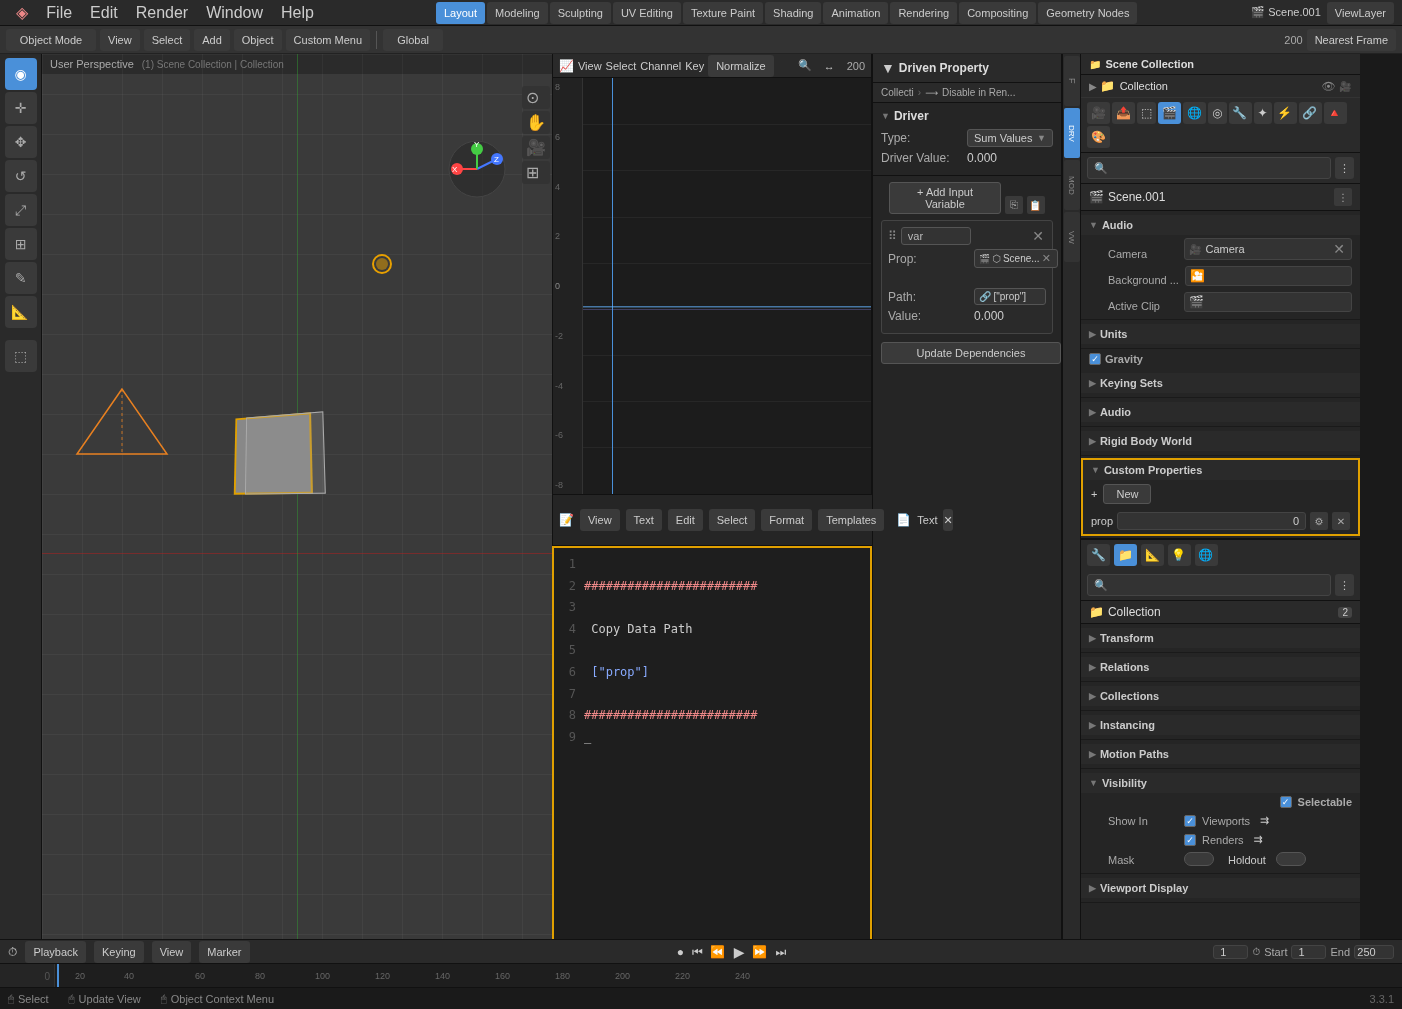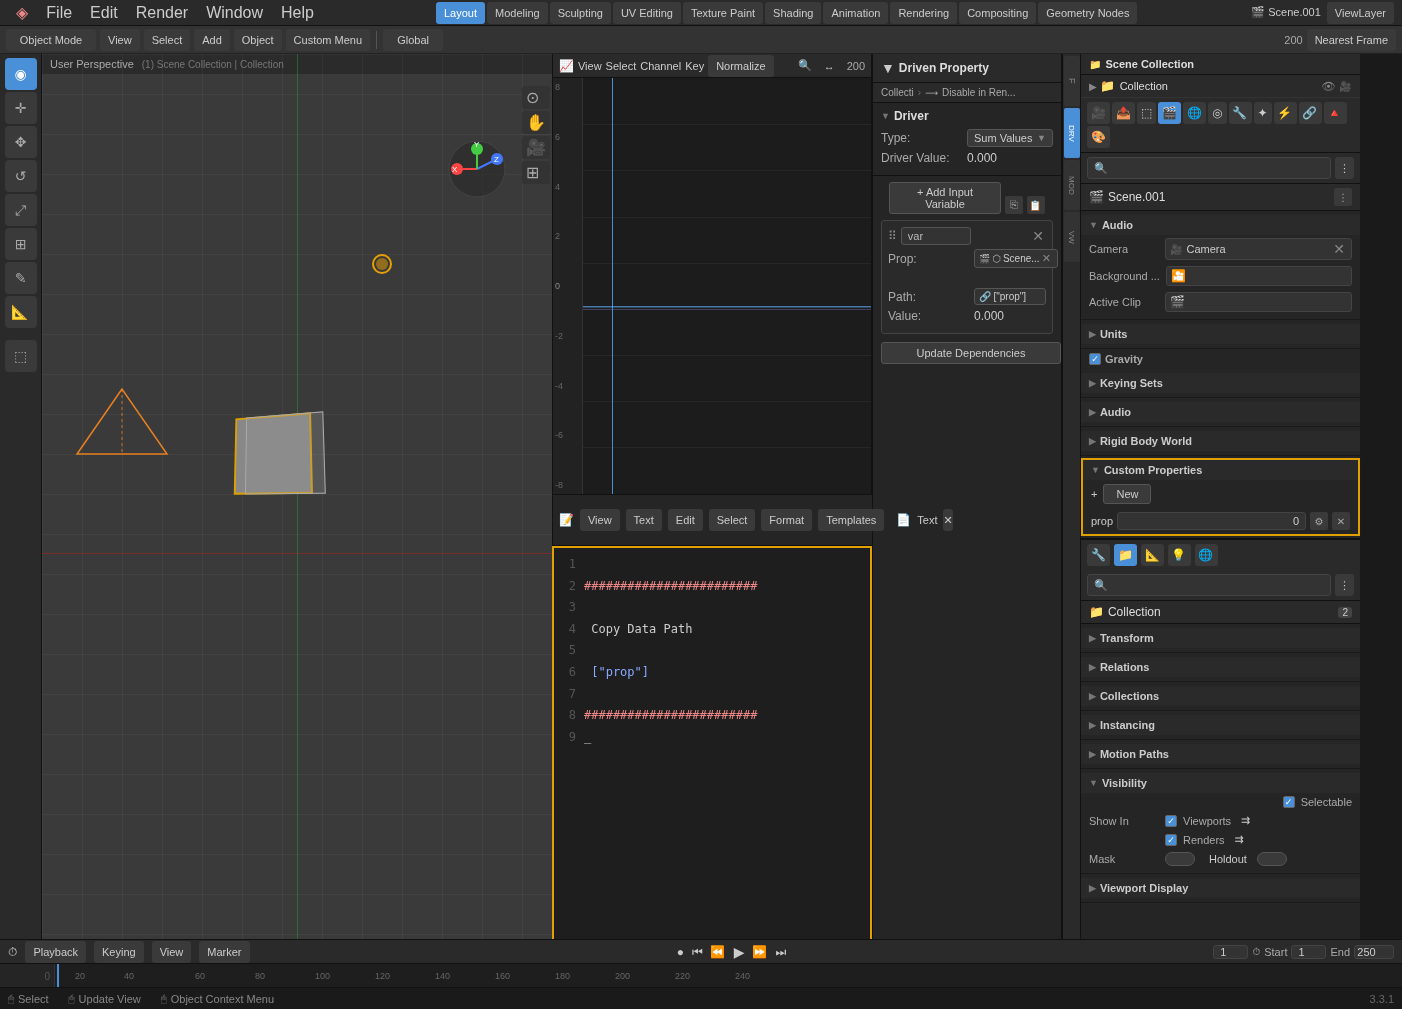--- a/index.html
+++ b/index.html
@@ -201,23 +201,24 @@
       align-items: center;
       padding: 4px 8px;
       background: #2a2a2a;
       cursor: pointer;
       gap: 4px;
       font-weight: bold;
       color: #ccc;
     }
     .prop-row {
       display: flex;
-      align-items: center;
+      align-items: flex-end;
       padding: 3px 8px;
       gap: 6px;
+      margin-left: 19px;
     }
     .prop-row-label { color: #aaa; min-width: 70px; }
     .prop-icon-btn {
       background: #3a3a3a;
       border: none;
       color: #aaa;
       width: 18px; height: 18px;
       display: flex; align-items: center; justify-content: center;
       cursor: pointer;
       border-radius: 2px;
@@ -747,21 +748,21 @@
     </div>
 
     <div class="prop-section">
       <div class="prop-section-header">
         <span class="expand-arrow">▼</span>
         <span>Visibility</span>
       </div>
       <div class="prop-row">
         <div style="flex:1;"></div>
         <div class="checkbox">✓</div>
-        <span style="color:#aaa;">Selectable</span>
+        <span style="color:#aaa;font-weight:bold;">Selectable</span>
       </div>
       <div class="prop-row">
         <span class="prop-row-label">Show In</span>
         <div class="checkbox">✓</div>
         <span style="color:#aaa;">Viewports</span>
         <div style="margin-left:4px;">⇉</div>
       </div>
       <div class="prop-row">
         <span style="min-width:70px;"></span>
         <div class="checkbox">✓</div>

